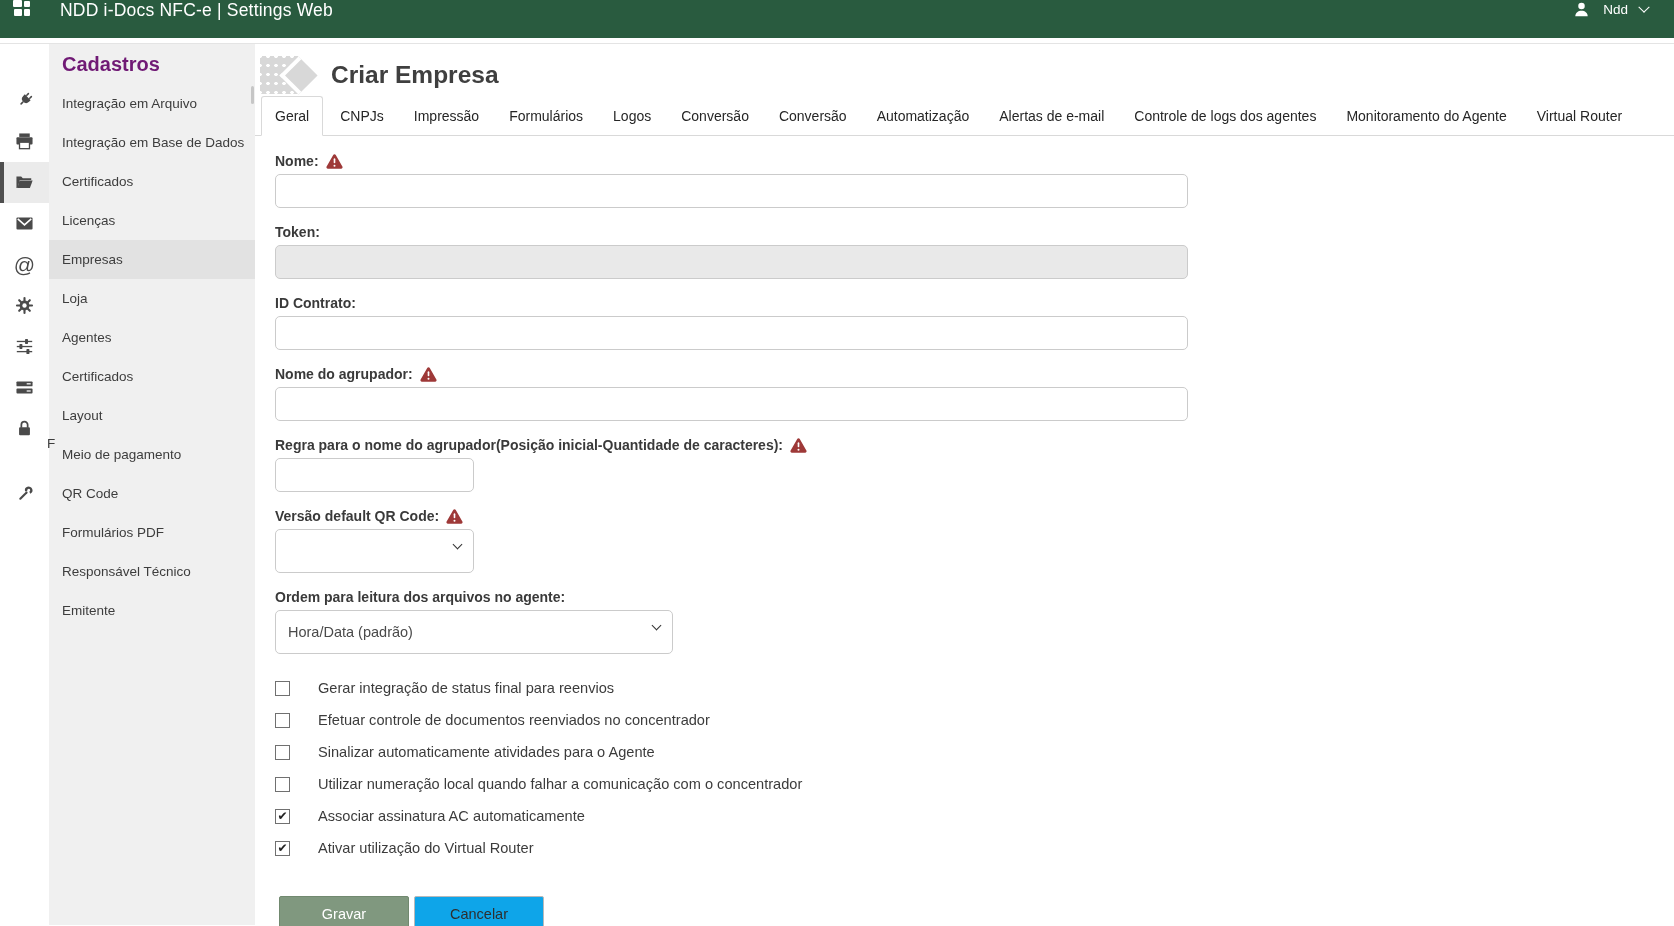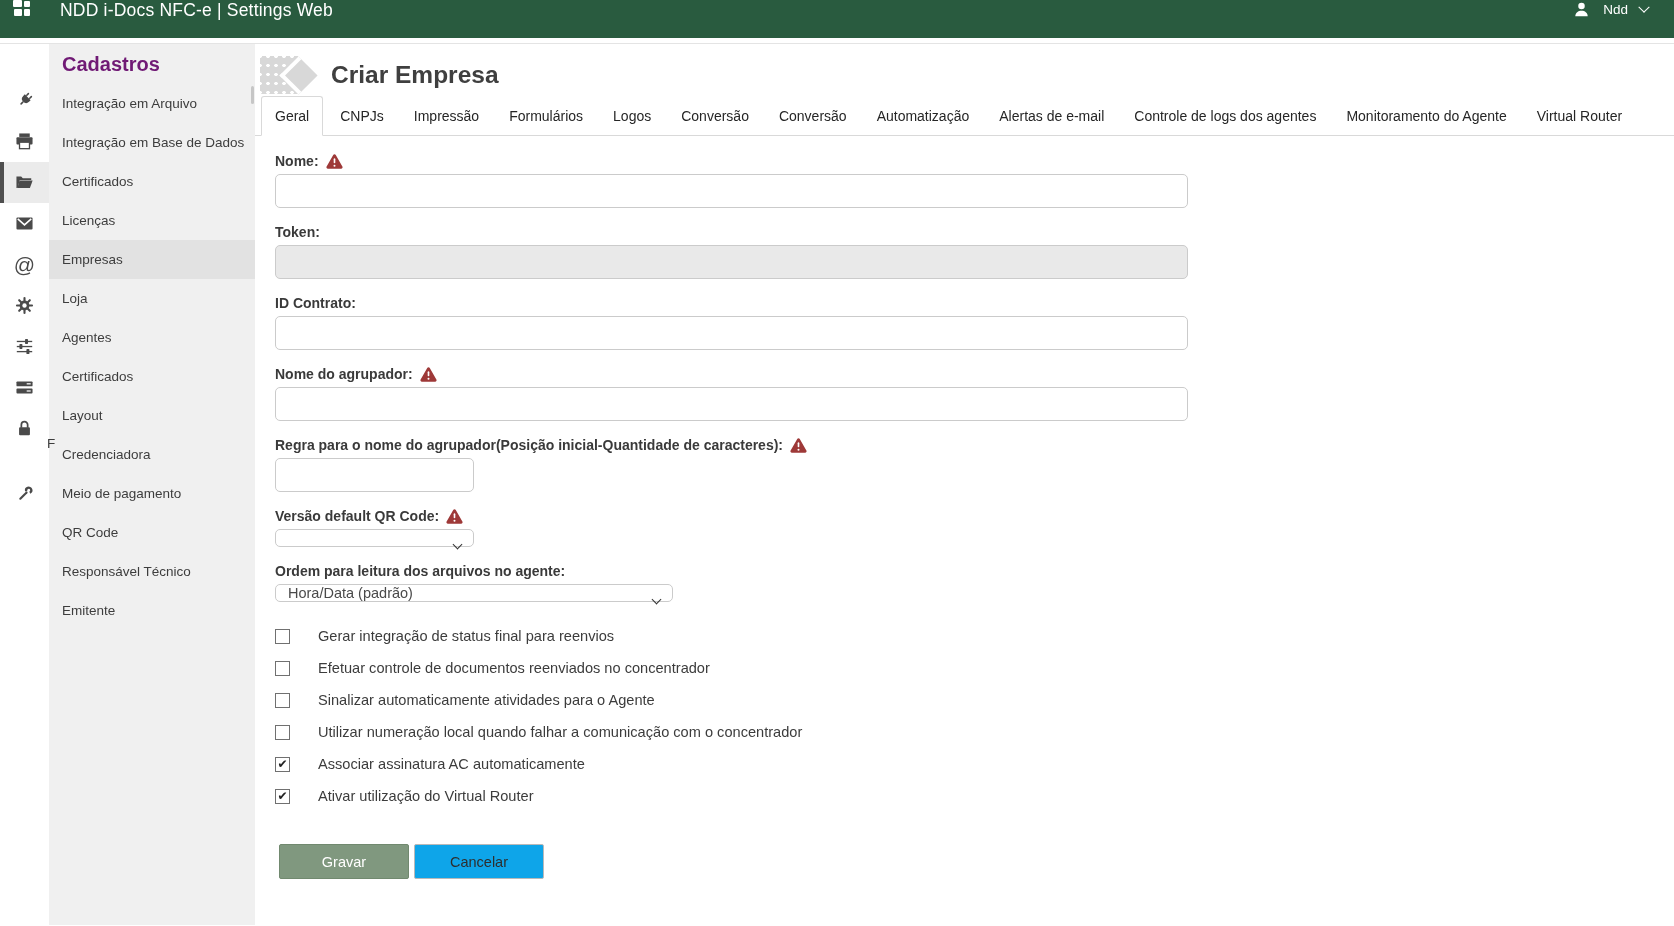--- a/index.html
+++ b/index.html
@@ -63,21 +63,21 @@
   .fgroup { margin-bottom:16px; }
   .flabel { display:flex; align-items:center; gap:7px; font-size:14px; font-weight:700; color:#3a3a3a; margin-bottom:5px; }
   .warn-icon { display:block; flex:0 0 auto; }
   .tinput { height:34px; border:1px solid #cbcbcb; border-radius:5px; padding:0 12px; font-size:14.5px;
             color:#333; background:#fff; font-family:inherit; display:block; }
   .tinput.disabled { background:#e9e9e9; }
   .w-full { width:913px; }
   .w-small { width:199px; }
   .w-medium { width:398px; }
   .selectwrap { position:relative; display:inline-block; }
-  .selectwrap select { appearance:none; -webkit-appearance:none; height:18px; border:1px solid #cbcbcb; border-radius:5px;
+  .selectwrap select { appearance:none; -webkit-appearance:none; height:44px; border:1px solid #cbcbcb; border-radius:5px;
             background:#fff; padding:0 30px 0 12px; font-size:14.5px; color:#4a4a4a; font-family:inherit; display:block; width:100%; }
   .selectwrap.w-small { width:199px; } .selectwrap.w-medium { width:398px; }
   .selectwrap .chev { position:absolute; right:13px; top:12px; width:7px; height:7px;
             border-right:1.6px solid #333; border-bottom:1.6px solid #333; transform:rotate(45deg); pointer-events:none; }
 
   .checks { margin-top:26px; }
   .crow { display:flex; align-items:center; gap:28px; margin-bottom:16px; font-size:14.6px; color:#3c3c3c; cursor:pointer; }
   .cb { width:15px; height:15px; border:1px solid #707070; background:#fff; display:flex; align-items:center; justify-content:center; flex:0 0 auto; }
   .cb.checked::after { content:"✔"; font-family:"DejaVu Sans", sans-serif; font-size:12px; color:#222; line-height:1; }
 
@@ -196,23 +196,23 @@
       <div class="sidebar-list" id="sidebar-list">
           <div class="sb-item">Integração em Arquivo</div>
           <div class="sb-item">Integração em Base de Dados</div>
           <div class="sb-item">Certificados</div>
           <div class="sb-item">Licenças</div>
           <div class="sb-item selected">Empresas</div>
           <div class="sb-item">Loja</div>
           <div class="sb-item">Agentes</div>
           <div class="sb-item">Certificados</div>
           <div class="sb-item">Layout</div>
-          <div class="sb-item">Credenciadora</div>
           <div class="sb-item">Meio de pagamento</div>
           <div class="sb-item">QR Code</div>
+          <div class="sb-item">Formulários PDF</div>
           <div class="sb-item">Responsável Técnico</div>
           <div class="sb-item">Emitente</div>
         </div>
       <div class="sb-scroll"></div>
     </div>
 
     <div class="main">
       <div class="page-header">
         <div class="hdr-icon">
           <div class="hdr-sq"></div>

